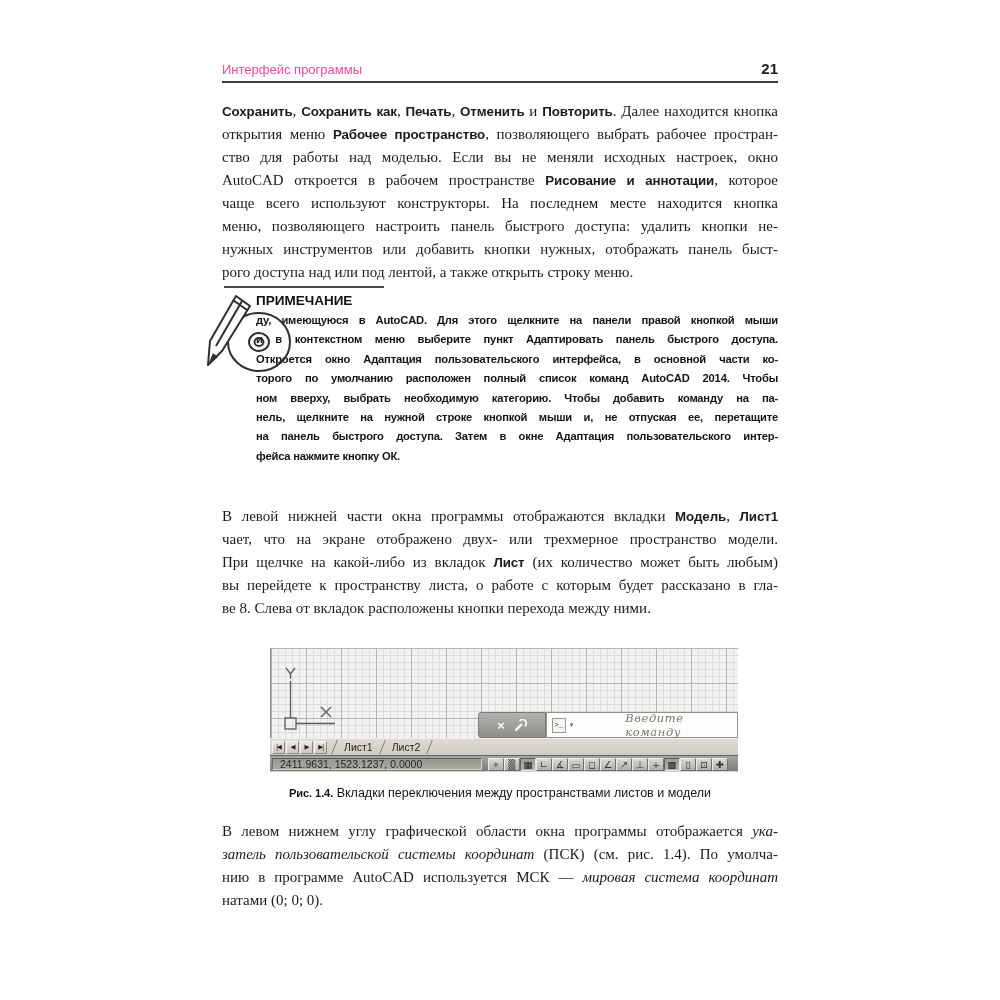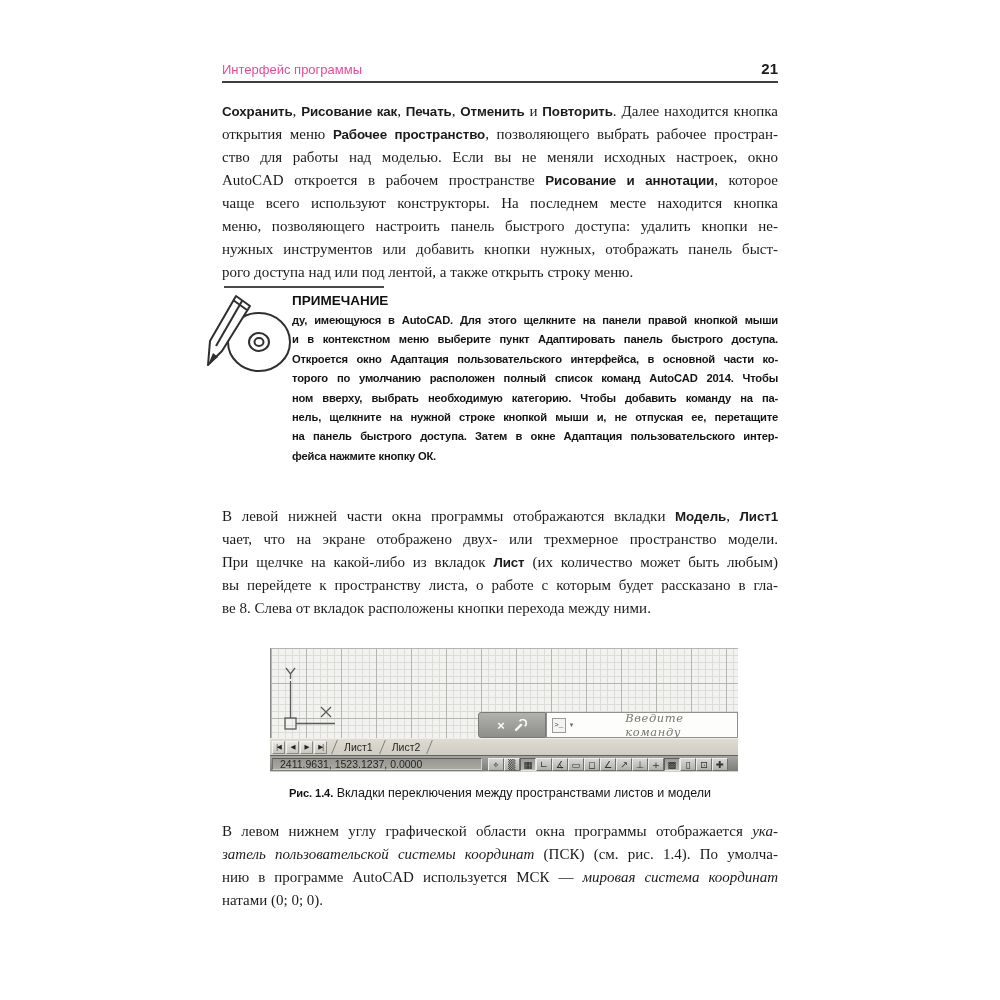--- a/index.html
+++ b/index.html
@@ -19,21 +19,21 @@
   .para { left:222px; width:556px; font-size:15px; line-height:23px; color:#1b1b1b; }
   .jline { text-align:justify; text-align-last:justify; height:23px; overflow:hidden; }
   .jline.last { text-align-last:left; }
   .b { font-family:"Liberation Sans", sans-serif; font-weight:bold; font-size:0.89em; letter-spacing:-0.1px; }
   .i { font-style:italic; }
 
   
   .note { left:222px; top:286px; width:556px; }
   .note-rule { width:160px; margin-left:2px; border-top:2px solid #4a4a4a; }
   .note-icon { position:absolute; left:-20px; top:8px; }
-  .note-body { margin-left:70px; padding-top:5px; font-family:"Liberation Sans", sans-serif; }
+  .note-body { margin-left:34px; padding-top:5px; font-family:"Liberation Sans", sans-serif; }
   .note-title { font-size:13.5px; font-weight:bold; color:#101010; margin-bottom:3px; }
   .note-text  { font-size:11.2px; font-weight:bold; letter-spacing:-0.2px; color:#141414; }
   .note-text .jline { line-height:19.4px; height:19.4px; }
 
   
   .figure { left:270px; top:648px; width:468px; height:124px; }
   .acad-grid { position:absolute; left:0; top:0; width:468px; height:90px;
     background-color:#f2f2f0;
     background-image:
       linear-gradient(#b5b5b2 1px, transparent 1px),
@@ -95,21 +95,21 @@
 </style>
 </head>
 <body>
 
 <div class="abs pg-header">
   <span class="sect">Интерфейс программы</span>
   <span class="num">21</span>
 </div>
 
 <div class="abs para" style="top:100px;">
-    <div class="jline"><span class="b">Сохранить</span><span>, </span><span class="b">Рисование как</span><span>, </span><span class="b">Печать</span><span>, </span><span class="b">Отменить</span><span> и </span><span class="b">Повторить</span><span>. Далее находится кнопка</span></div>
+    <div class="jline"><span class="b">Сохранить</span><span>, </span><span class="b">Сохранить как</span><span>, </span><span class="b">Печать</span><span>, </span><span class="b">Отменить</span><span> и </span><span class="b">Повторить</span><span>. Далее находится кнопка</span></div>
     <div class="jline"><span>открытия меню </span><span class="b">Рабочее пространство</span><span>, позволяющего выбрать рабочее простран-</span></div>
     <div class="jline"><span>ство для работы над моделью. Если вы не меняли исходных настроек, окно</span></div>
     <div class="jline"><span>AutoCAD откроется в рабочем пространстве </span><span class="b">Рисование и аннотации</span><span>, которое</span></div>
     <div class="jline"><span>чаще всего используют конструкторы. На последнем месте находится кнопка</span></div>
     <div class="jline"><span>меню, позволяющего настроить панель быстрого доступа: удалить кнопки не-</span></div>
     <div class="jline"><span>нужных инструментов или добавить кнопки нужных, отображать панель быст-</span></div>
     <div class="jline last"><span>рого доступа над или под лентой, а также открыть строку меню.</span></div>
   </div>
 
 <div class="abs note">

